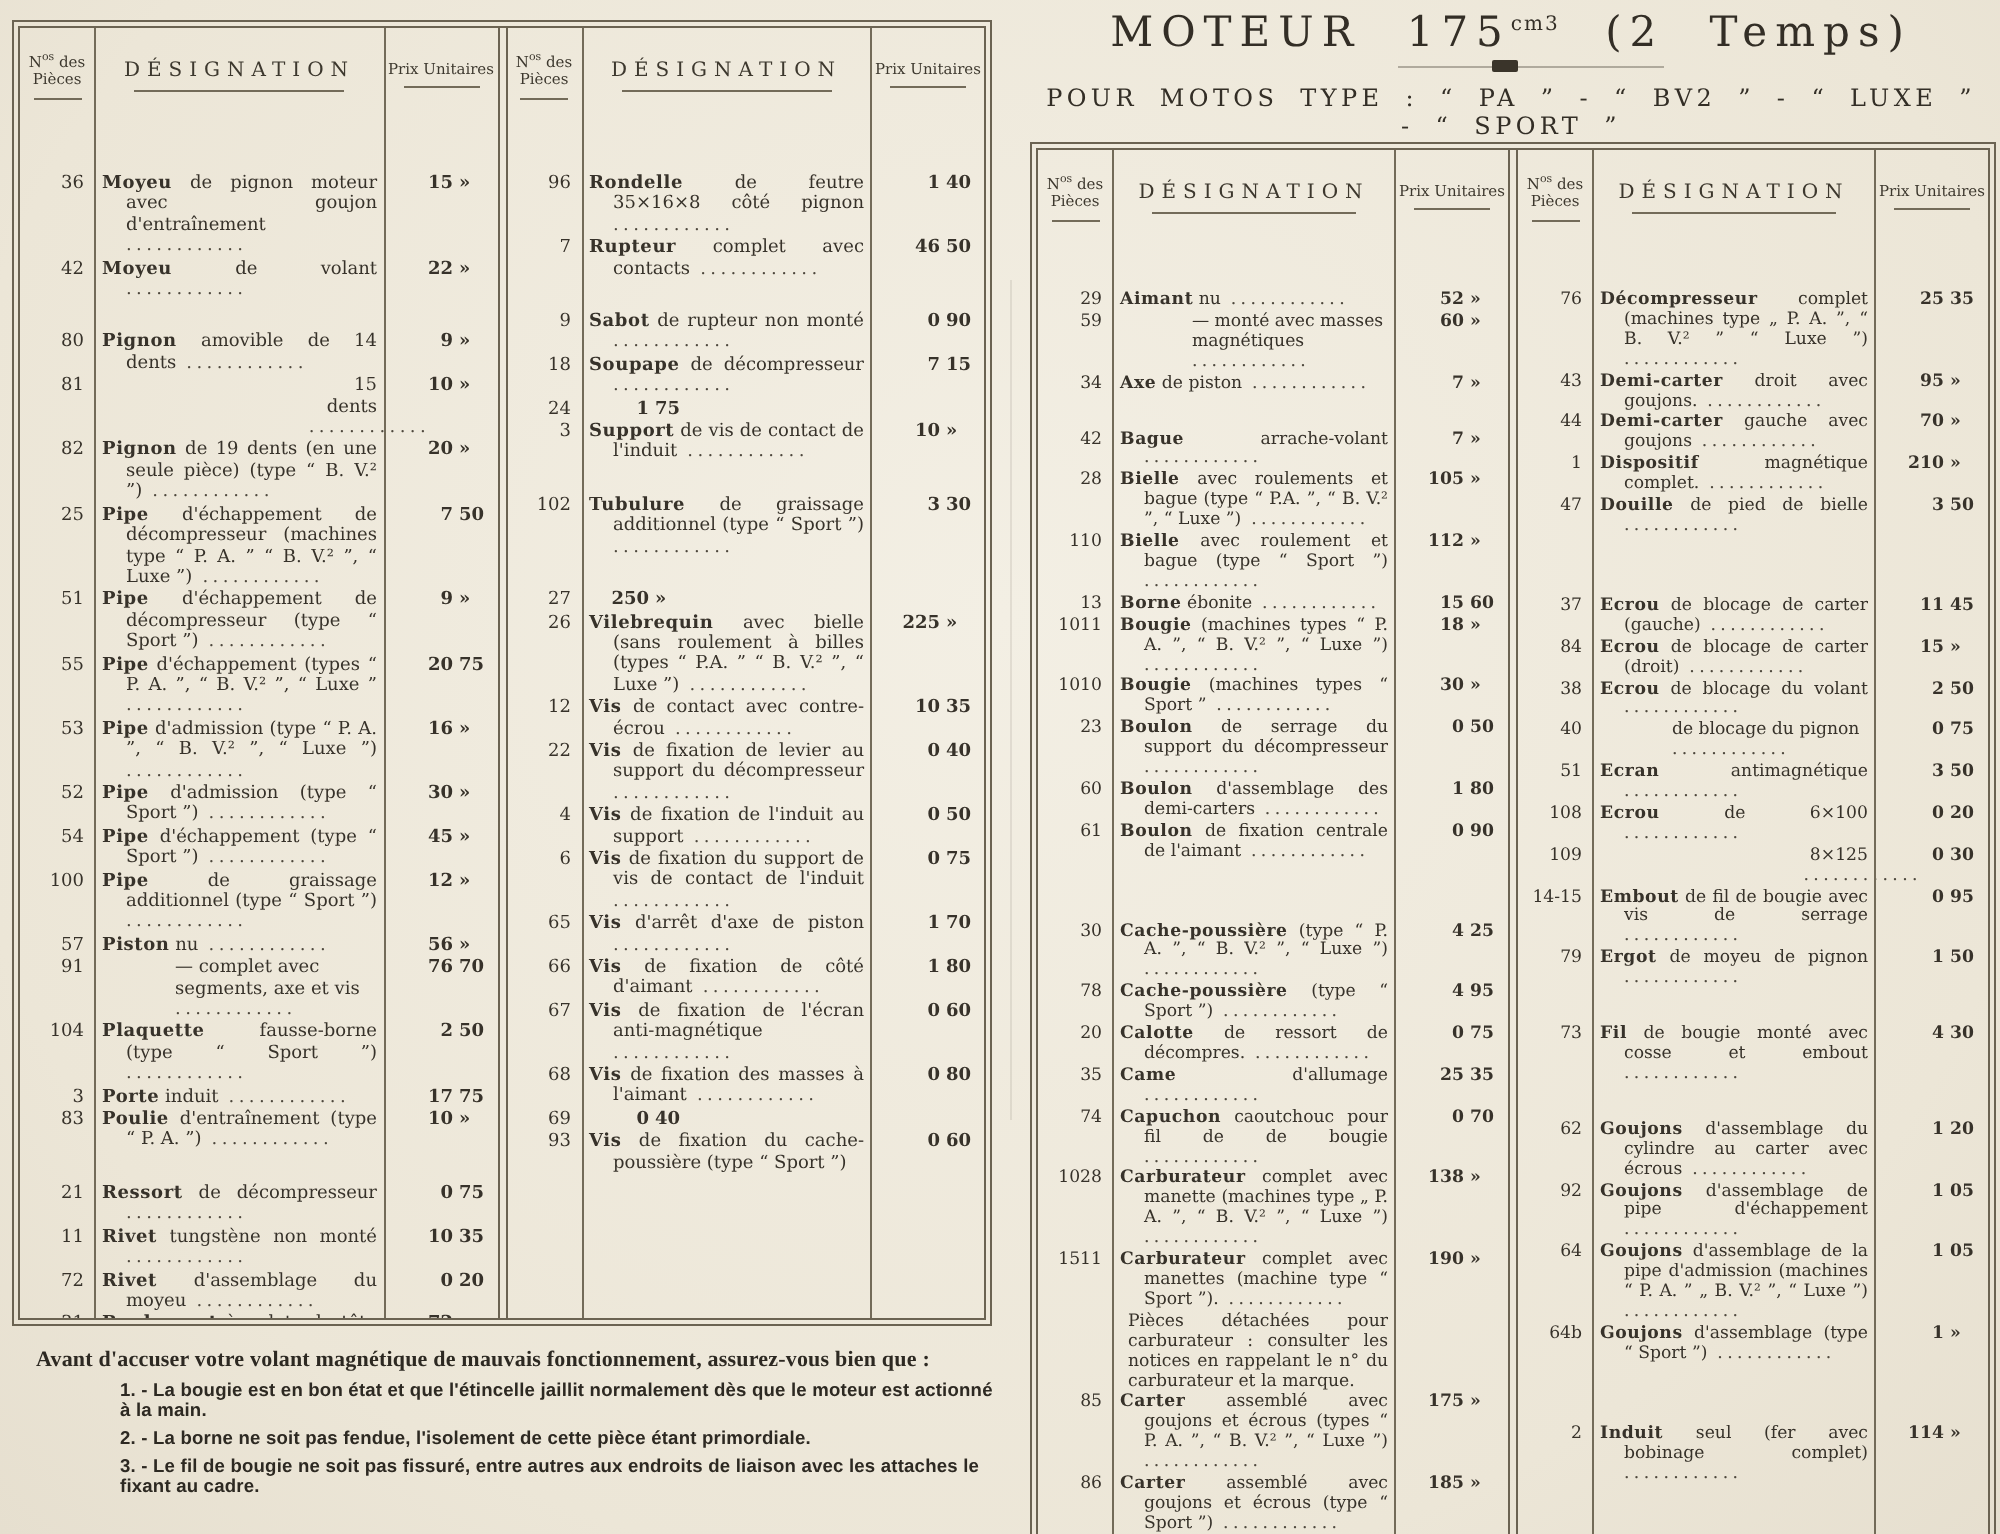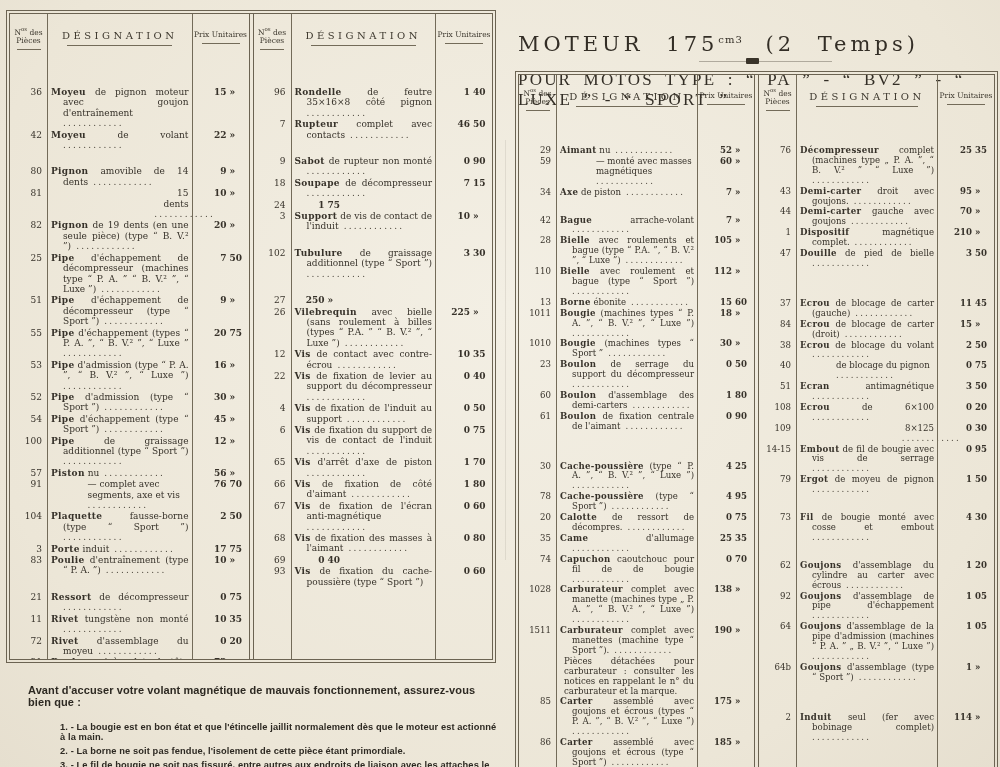--- a/index.html
+++ b/index.html
@@ -48,30 +48,30 @@
   .des{flex:1;min-width:0;box-sizing:border-box;padding:0 4px 0 16px;text-indent:-12px;text-align:justify;}
   .des b{font-weight:bold;letter-spacing:0.3px;}
   .des.i1{padding-left:45%;text-indent:0;text-align:right;}
   .des.i2{padding-left:17%;text-indent:0;text-align:left;}
   .des.note{padding-left:8px;text-indent:0;text-align:justify;}
   .dots{letter-spacing:2.2px;color:#4d473c;}
   .price{width:56px;flex:none;display:flex;font-weight:bold;box-sizing:border-box;padding:0 2px 0 2px;white-space:nowrap;}
   .price .f{flex:1;text-align:right;}
   .price .c{width:17px;text-align:left;margin-left:3px;}
   
-  .rtitle{position:absolute;left:518px;top:4px;width:475px;text-align:left;margin-top:28px;}
+  .rtitle{position:absolute;left:518px;top:4px;width:475px;text-align:center;}
   .rtitle h1{margin:0;font-size:21px;font-weight:normal;letter-spacing:4px;word-spacing:12px;color:#332e26;}
   .rtitle h1 sup{font-size:10px;letter-spacing:1px;}
   .orn-wrap{position:relative;height:8px;margin-top:1px;}
   .orn-line{position:absolute;left:38%;right:34%;top:4px;border-top:1px solid rgba(60,54,44,0.35);}
   .orn{position:absolute;left:48%;top:1px;width:13px;height:6px;background:#3a342a;border-radius:1px;}
-  .subtitle{margin-top:5px;font-size:17px;letter-spacing:2.2px;word-spacing:5px;color:#332e26;font-family:Liberation Serif, serif;}
+  .subtitle{margin-top:5px;font-size:12px;letter-spacing:2.2px;word-spacing:5px;color:#332e26;}
   
   .footer{position:absolute;left:14px;top:670px;width:490px;font-family:"Liberation Sans", sans-serif;font-weight:bold;color:#2d2922;}
-  .footer .intro{margin:14px;font-size:11px;letter-spacing:0.1px;}
+  .footer .intro{margin:4px;font-size:11px;letter-spacing:0.1px;font-family:Liberation Serif, serif;}
   .footer .item{margin:4px 0 0 46px;font-size:9.3px;letter-spacing:0.1px;}
   
   .gutter{position:absolute;left:505px;top:140px;height:420px;border-left:1px solid rgba(70,62,48,0.10);}
 </style>
 </head>
 <body>
 
 <section class="sheet sheet-left">
   <div class="half first">
     <div class="thead">

